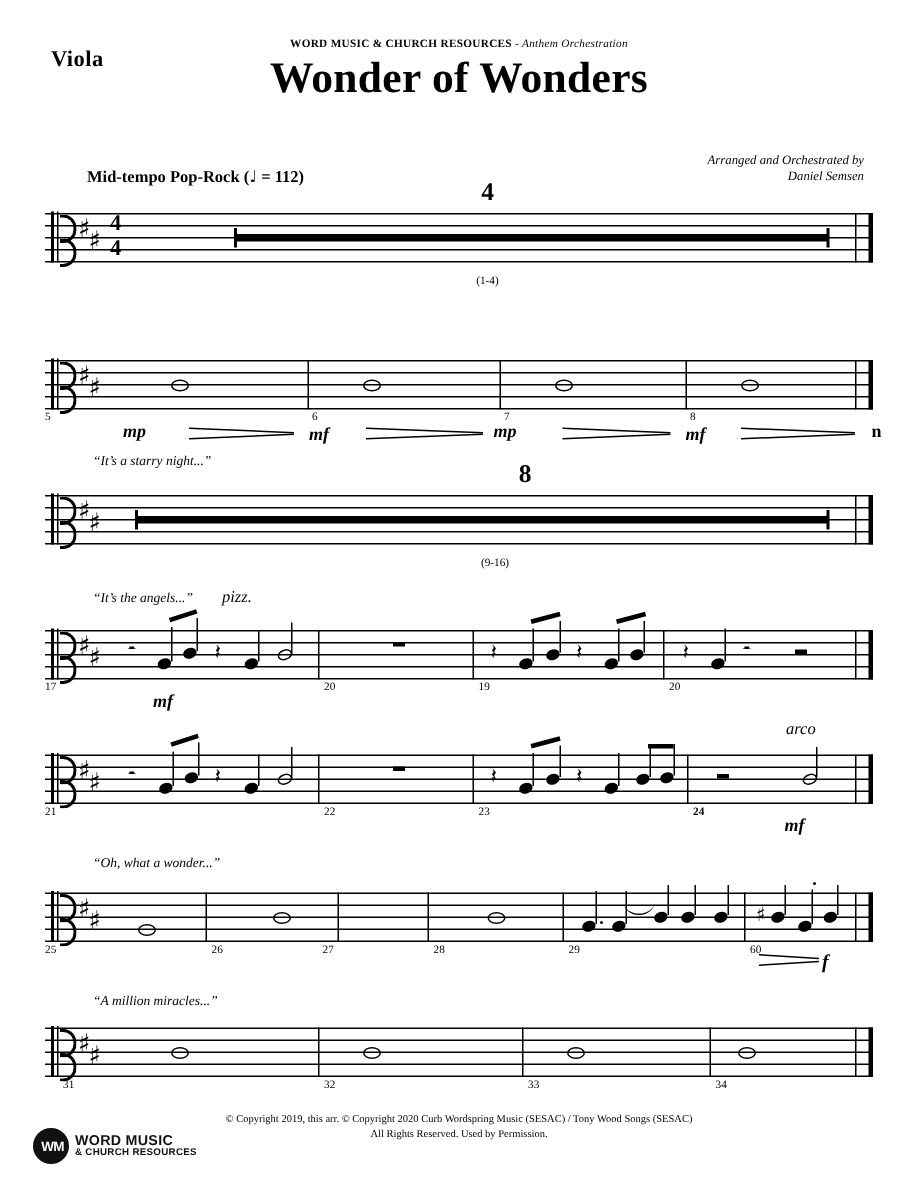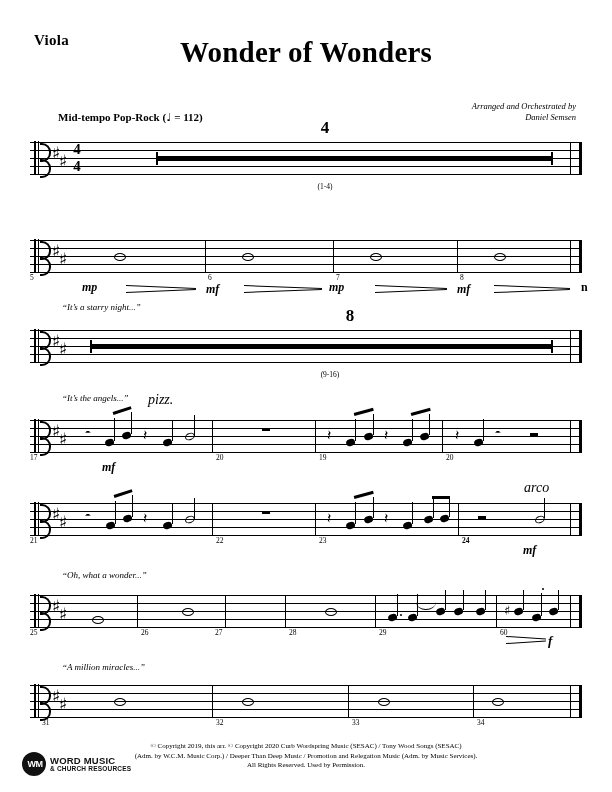--- a/index.html
+++ b/index.html
@@ -114,21 +114,21 @@
   }
   
   .hairpin { position:absolute; height:8px; }
   .hairpin i { position:absolute; left:0; right:0; height:1px; background:#000; transform-origin:left center; }
 
   
   .cue {
     position:absolute; font-size:9px; font-style:italic;
   }
   .tech {
-    position:absolute; font-size:14px; font-style:italic;
+    position:absolute; font-size:11px; font-style:italic;
   }
   .nh {
     position:absolute; width:9px; height:6.5px; background:#000;
     border-radius:50%; transform:rotate(-20deg);
   }
   .nh.open {
     background:transparent; border:1.6px solid #000;
     width:8px; height:5.4px;
   }
   .stem { position:absolute; width:1.3px; background:#000; }
@@ -170,20 +170,23 @@
     font-family:"Liberation Sans", sans-serif; color:#111; letter-spacing:.2px;
   }
 </style>
 </head>
 <body>
 
 <div class="page">
 
   <div class="instrument">Viola</div>
 
+  <div class="publine">
+    <span>WORD MUSIC &amp; CHURCH RESOURCES</span><span class="ital"> - Anthem Orchestration</span>
+  </div>
 
   <div class="songtitle">Wonder of Wonders</div>
 
 
   <div class="arranged">
     <div>Arranged and Orchestrated by</div>
     <div>Daniel Semsen</div>
   </div>
 
   <div class="tempo">
@@ -545,21 +548,20 @@
     </div>
 
     <div class="measnum" style="left:0px; top:33px;margin-left:12px;">31</div>
     <div class="measnum" style="left:186px; top:33px;">32</div>
     <div class="measnum" style="left:322px; top:33px;">33</div>
     <div class="measnum" style="left:447px; top:33px;">34</div>
   </div>
 
   <div class="copyright">
     <div>© Copyright 2019, this arr. © Copyright 2020 Curb Wordspring Music (SESAC) / Tony Wood Songs (SESAC)</div>
-    <div>(Adm. by W.C.M. Music Corp.) / Deeper Than Deep Music / Promotion and Relegation Music (Adm. by Music Services).</div>
     <div>All Rights Reserved. Used by Permission.</div>
   </div>
 
   <div class="logo">
     <div class="circle"></div>
     <div class="wm">WM</div>
     <div class="txt1">WORD MUSIC</div>
     <div class="txt2">&amp; CHURCH RESOURCES</div>
   </div>
 

